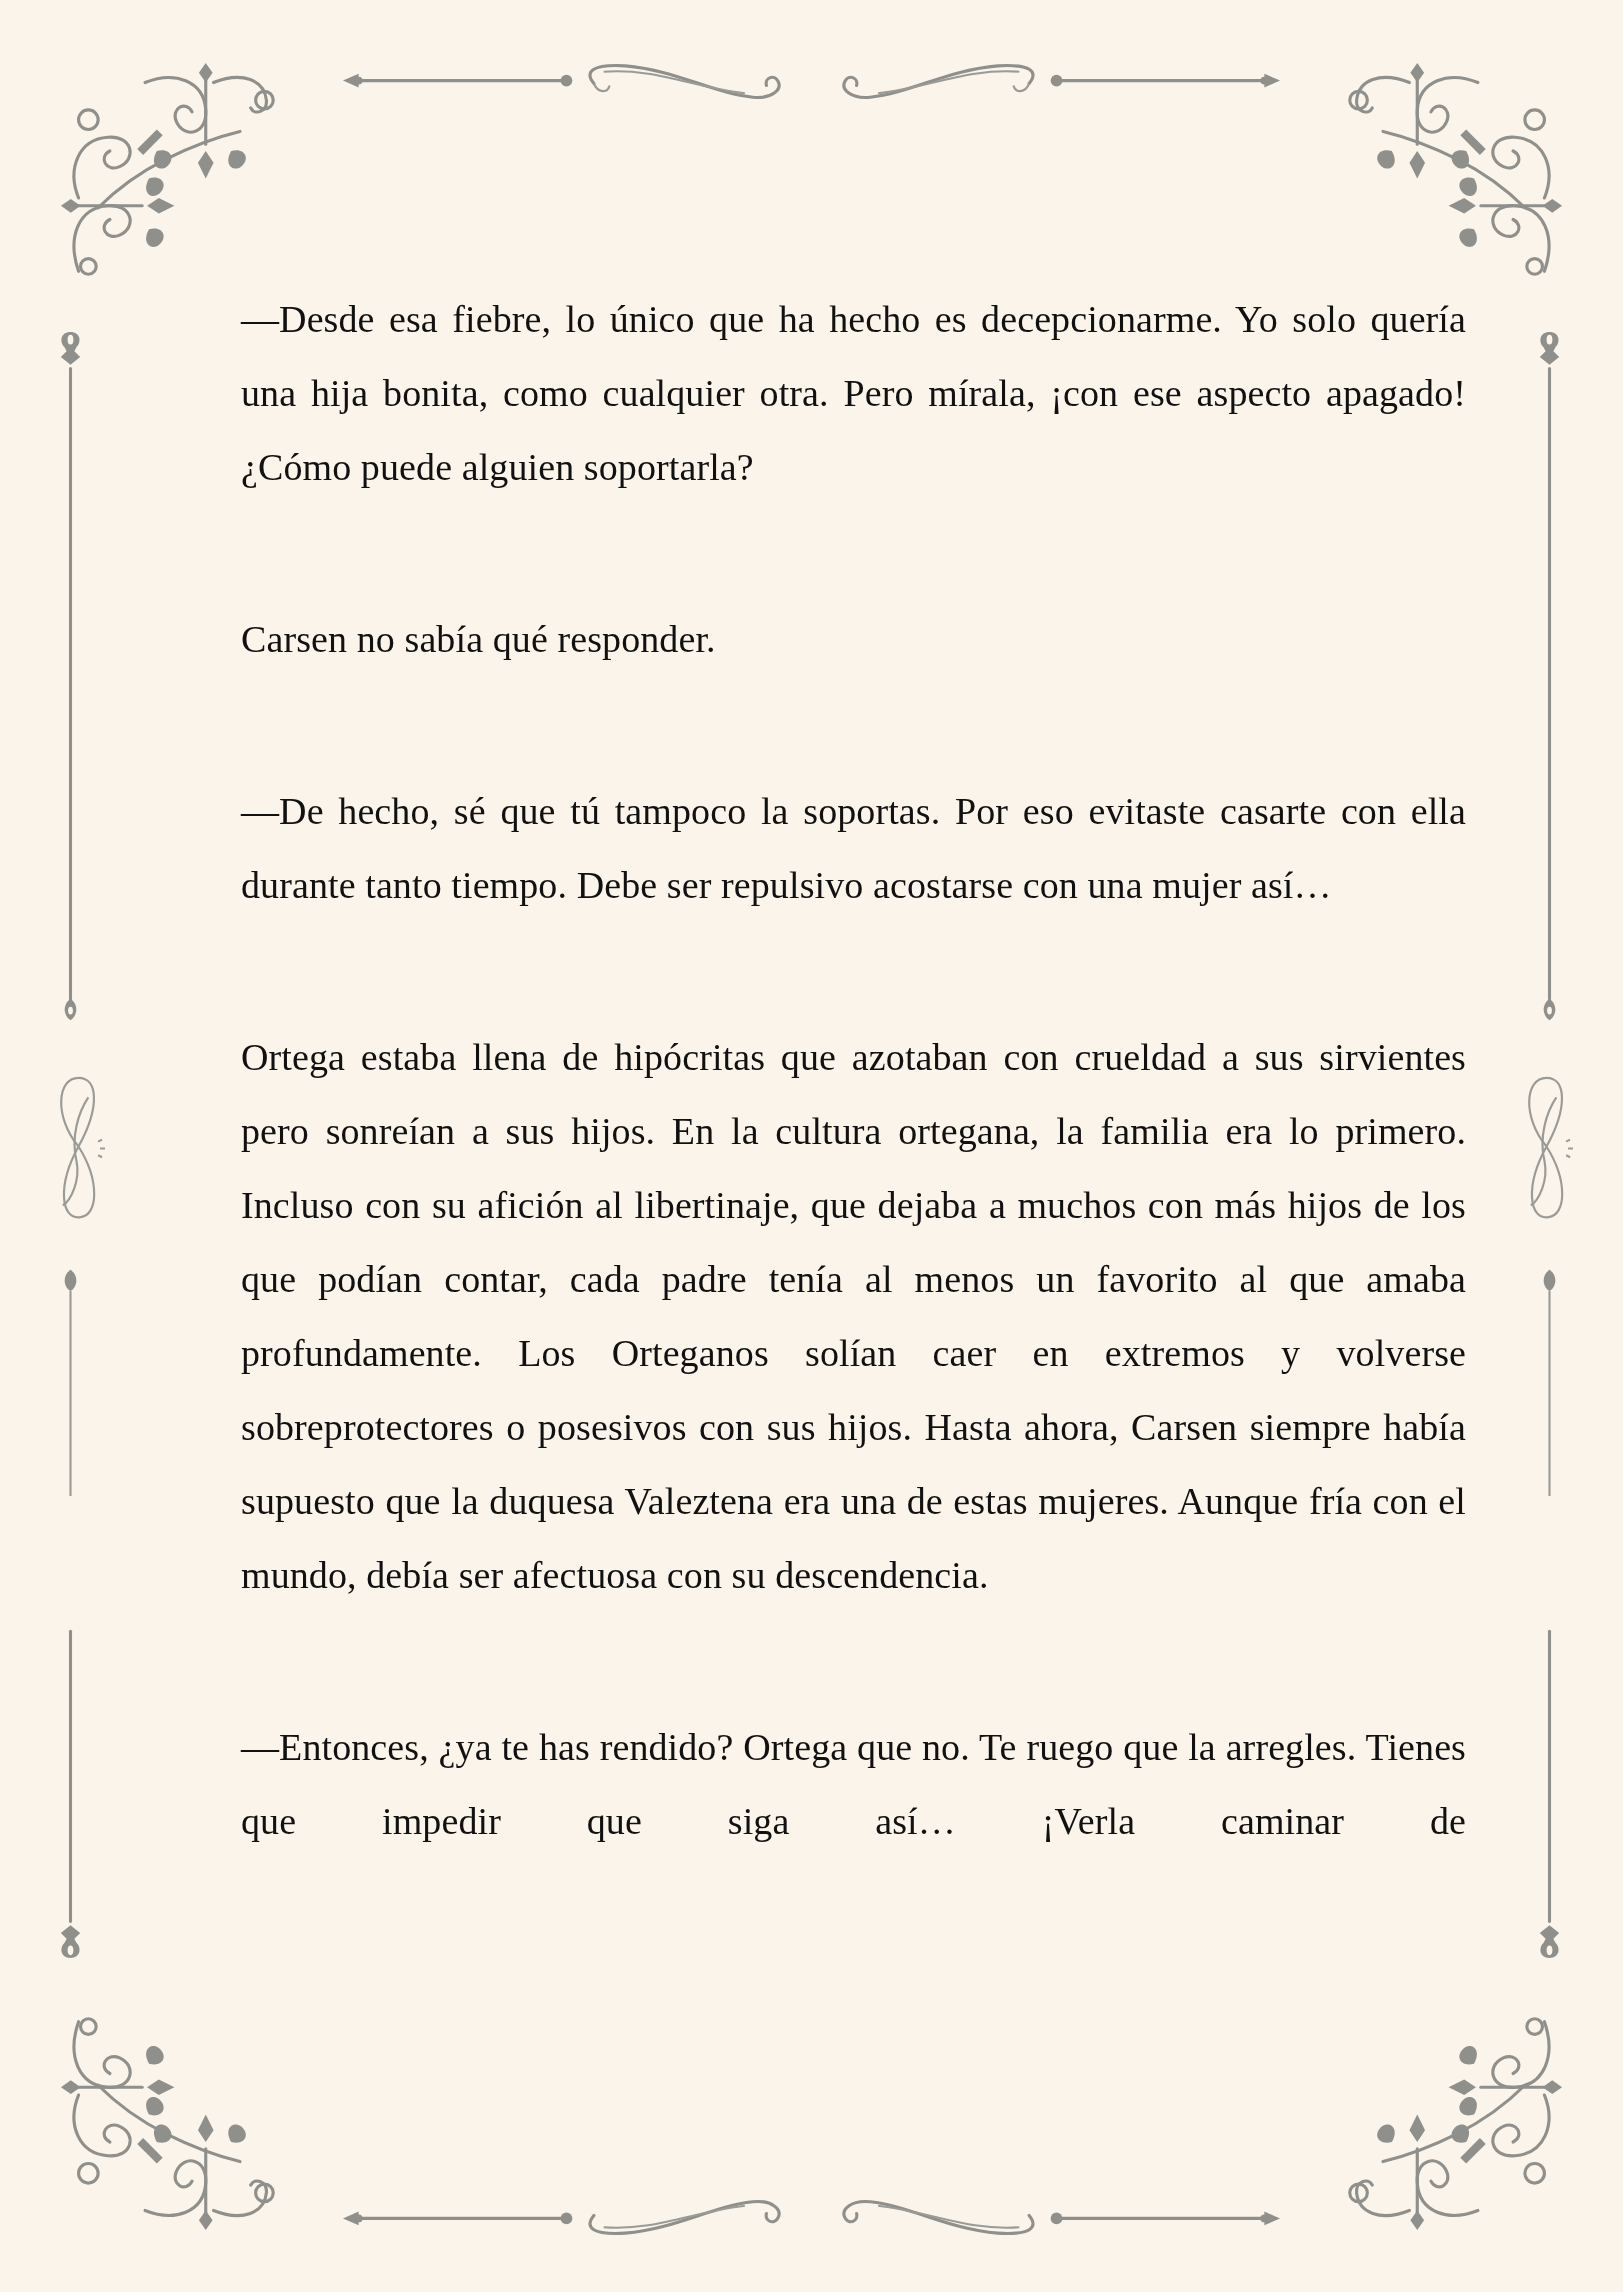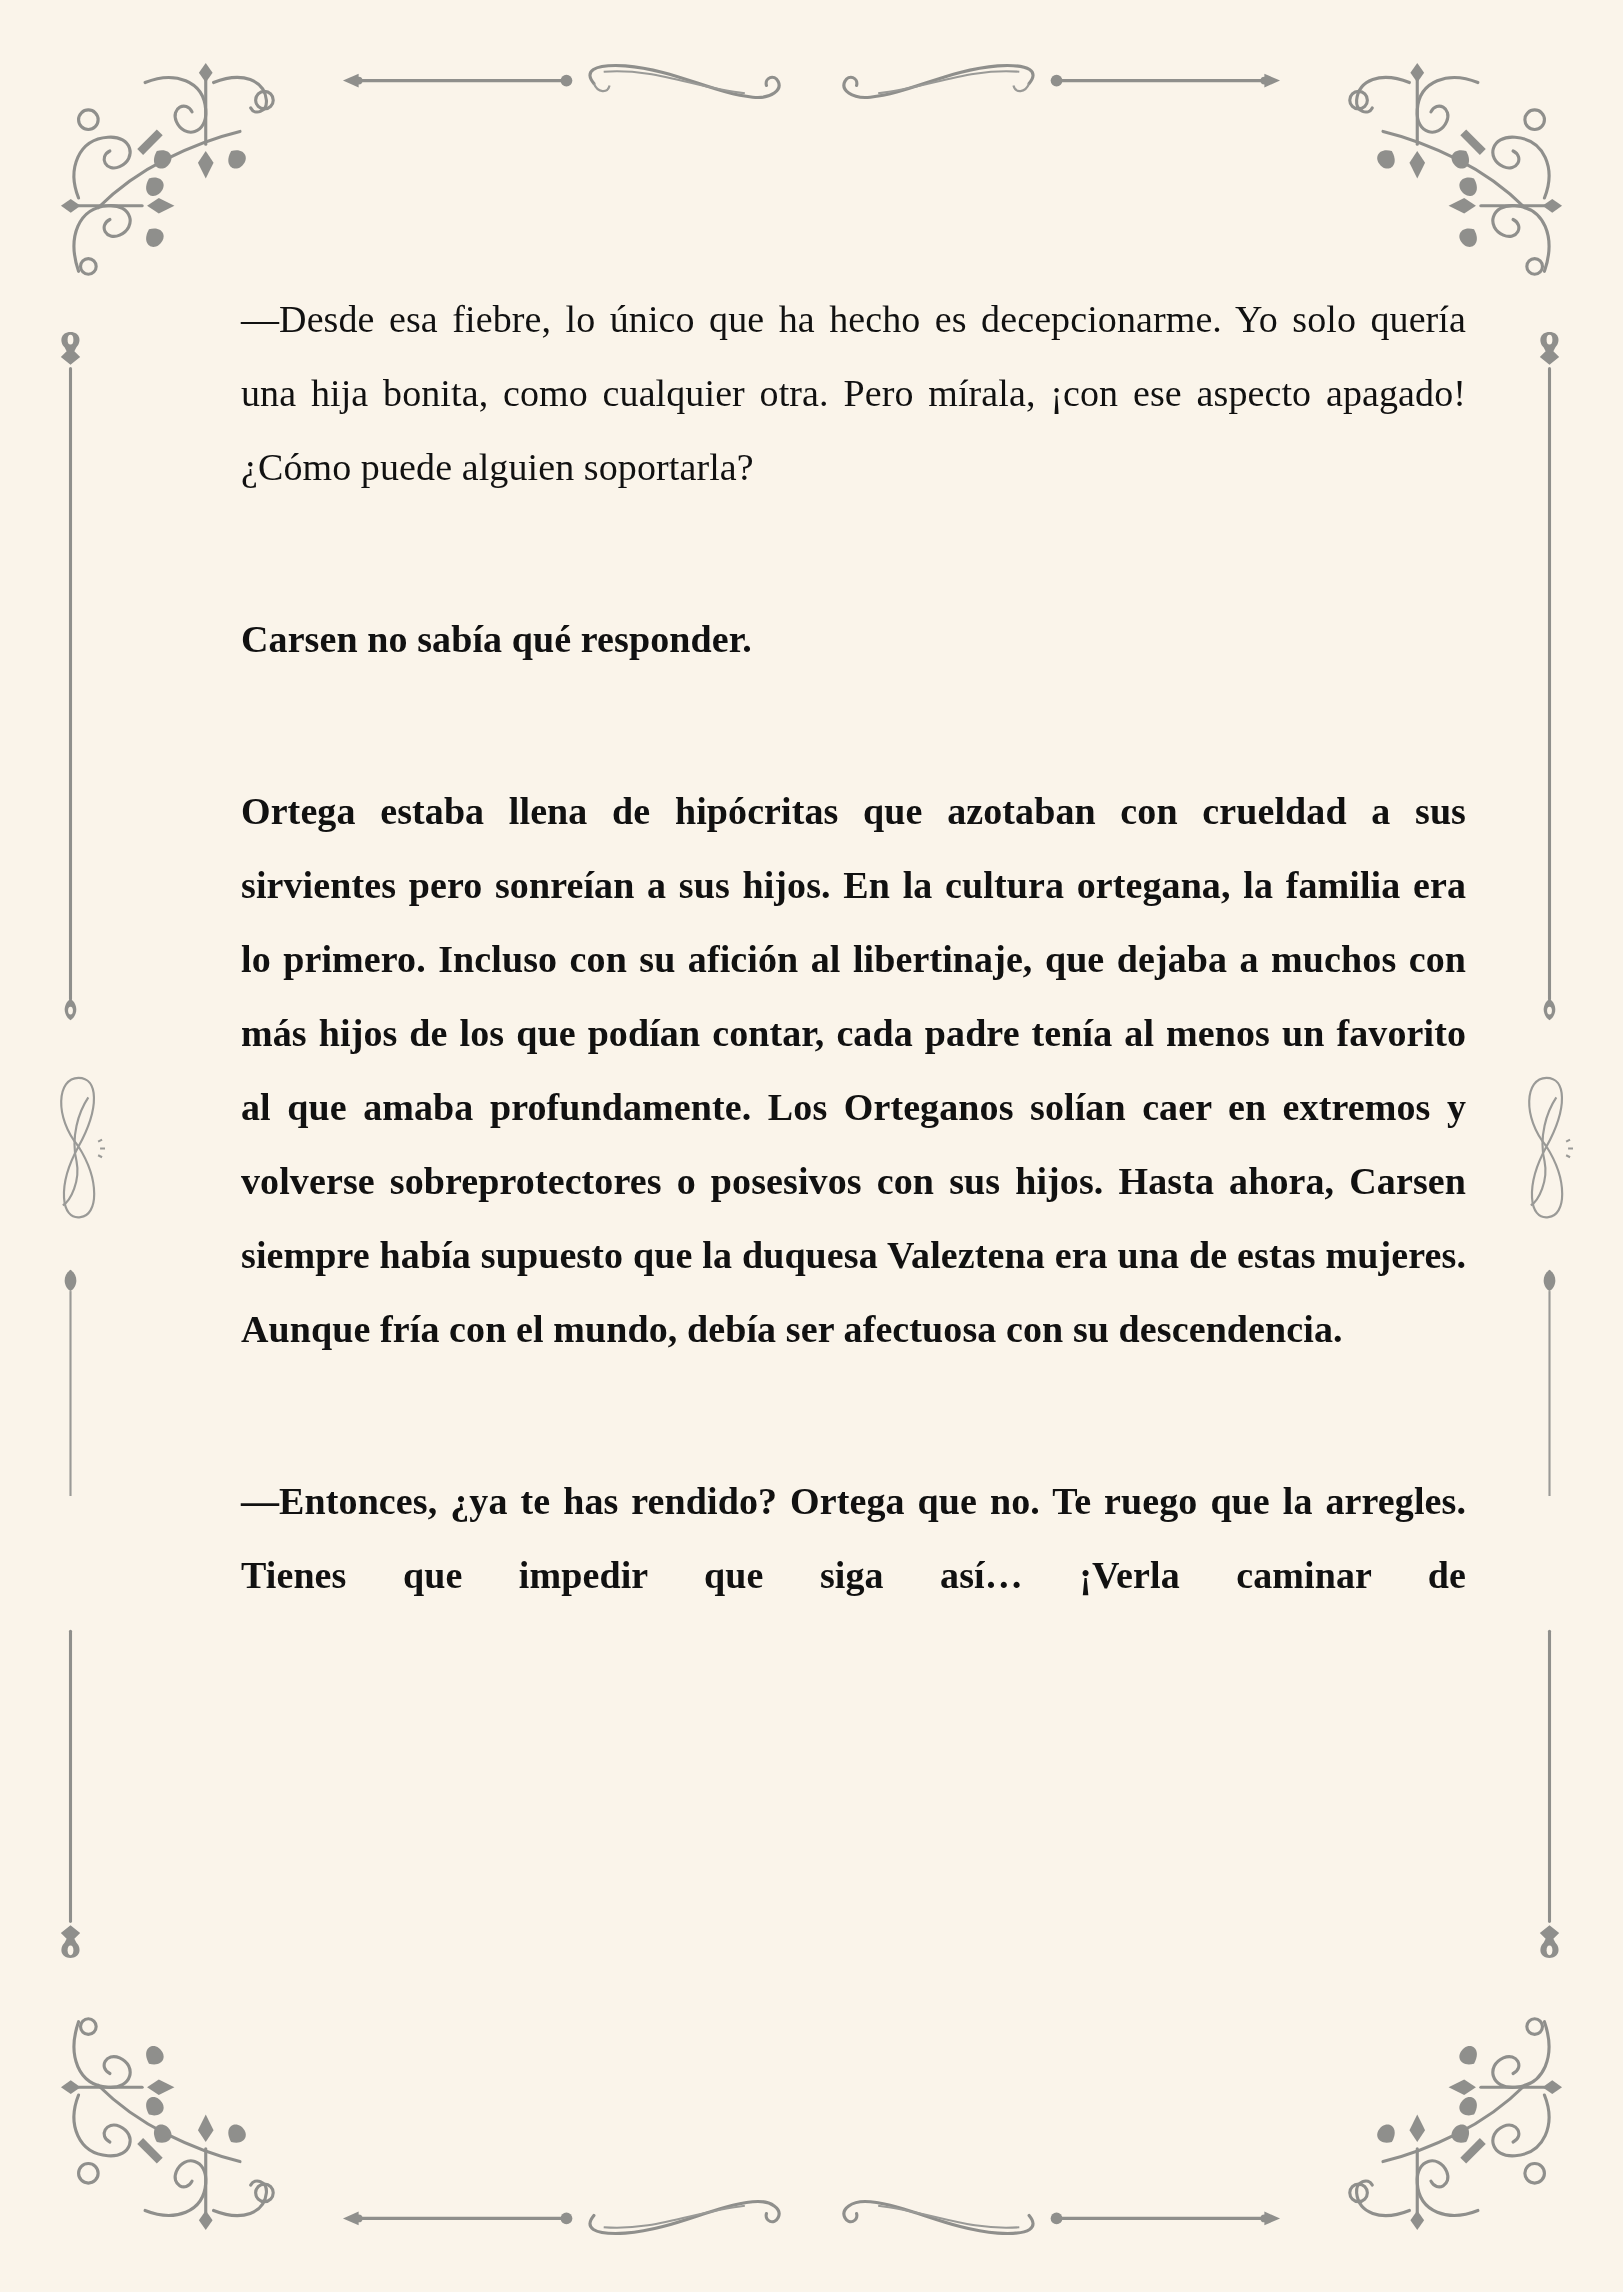--- a/index.html
+++ b/index.html
@@ -26,21 +26,21 @@
     line-height: 74px;
     letter-spacing: 0.1px;
     margin-left: 44px;
   }
   .para {
     margin: 0;
     text-align: justify;
     text-align-last: left;
     hyphens: none;
   }
-  .para + .para { margin-top: 98px; font-weight: bold; }
+  .para + .para { margin-top: 98px; }
   .para.last { text-align-last: justify; }
 </style>
 </head>
 <body>
 
 <div class="frame">
 
   <svg width="225" height="225" style="left:59px; top:61px;" viewBox="0 0 230 230">
     <g>
       <path class="orn" d="M20 215 C 8 180, 20 150, 50 148 C 75 146, 80 170, 62 178 C 48 184, 40 168, 52 162"></path>
@@ -203,16 +203,17 @@
   <svg width="59" height="157" style="left:1517px; top:1068px;" viewBox="0 0 60 160">
     <path class="orn-thin" d="M30 80 C 5 50, 8 10, 30 10 C 50 10, 52 40, 30 80 C 8 120, 12 155, 32 152 C 50 150, 52 115, 30 80z"></path>
     <path class="orn-thin" d="M40 30 C 30 45, 22 70, 28 95 C 32 115, 22 135, 14 140"></path>
     <path class="orn-thin" d="M50 75 l4 -2 M52 82 l5 0 M50 89 l4 2"></path>
   </svg>
 </div>
 
 <main class="content">
   <p class="para">—Desde esa fiebre, lo único que ha hecho es decepcionarme. Yo solo quería una hija bonita, como cualquier otra. Pero mírala, ¡con ese aspecto apagado! ¿Cómo puede alguien soportarla?</p>
   <p class="para">Carsen no sabía qué responder.</p>
+  <p class="para">—De hecho, sé que tú tampoco la soportas. Por eso evitaste casarte con ella durante tanto tiempo. Debe ser repulsivo acostarse con una mujer así…</p>
   <p class="para">Ortega estaba llena de hipócritas que azotaban con crueldad a sus sirvientes pero sonreían a sus hijos. En la cultura ortegana, la familia era lo primero. Incluso con su afición al libertinaje, que dejaba a muchos con más hijos de los que podían contar, cada padre tenía al menos un favorito al que amaba profundamente. Los Orteganos solían caer en extremos y volverse sobreprotectores o posesivos con sus hijos. Hasta ahora, Carsen siempre había supuesto que la duquesa Valeztena era una de estas mujeres. Aunque fría con el mundo, debía ser afectuosa con su descendencia.</p>
   <p class="para last">—Entonces, ¿ya te has rendido? Ortega que no. Te ruego que la arregles. Tienes que impedir que siga así… ¡Verla caminar de</p>
 </main>
 
 
 </body></html>

